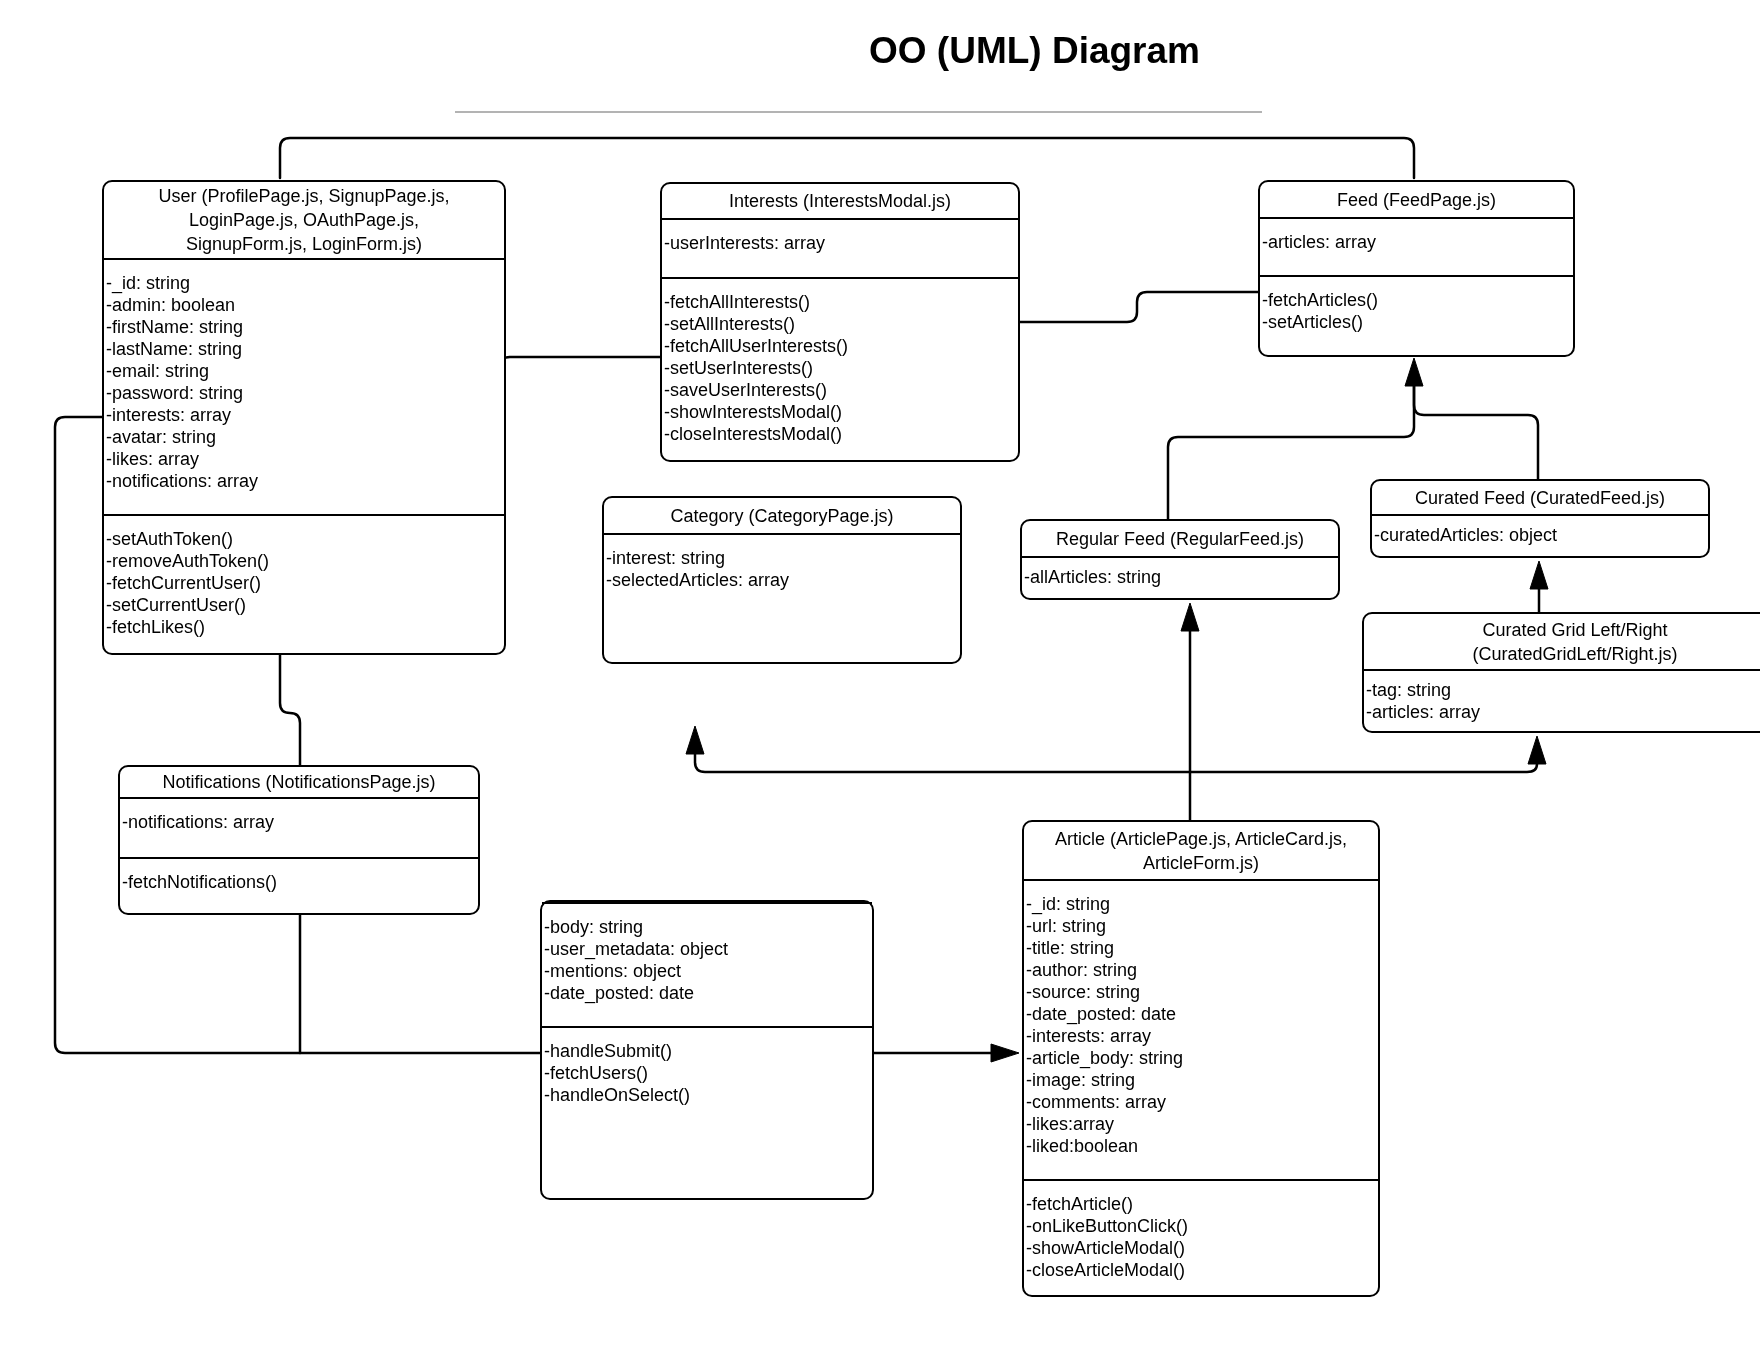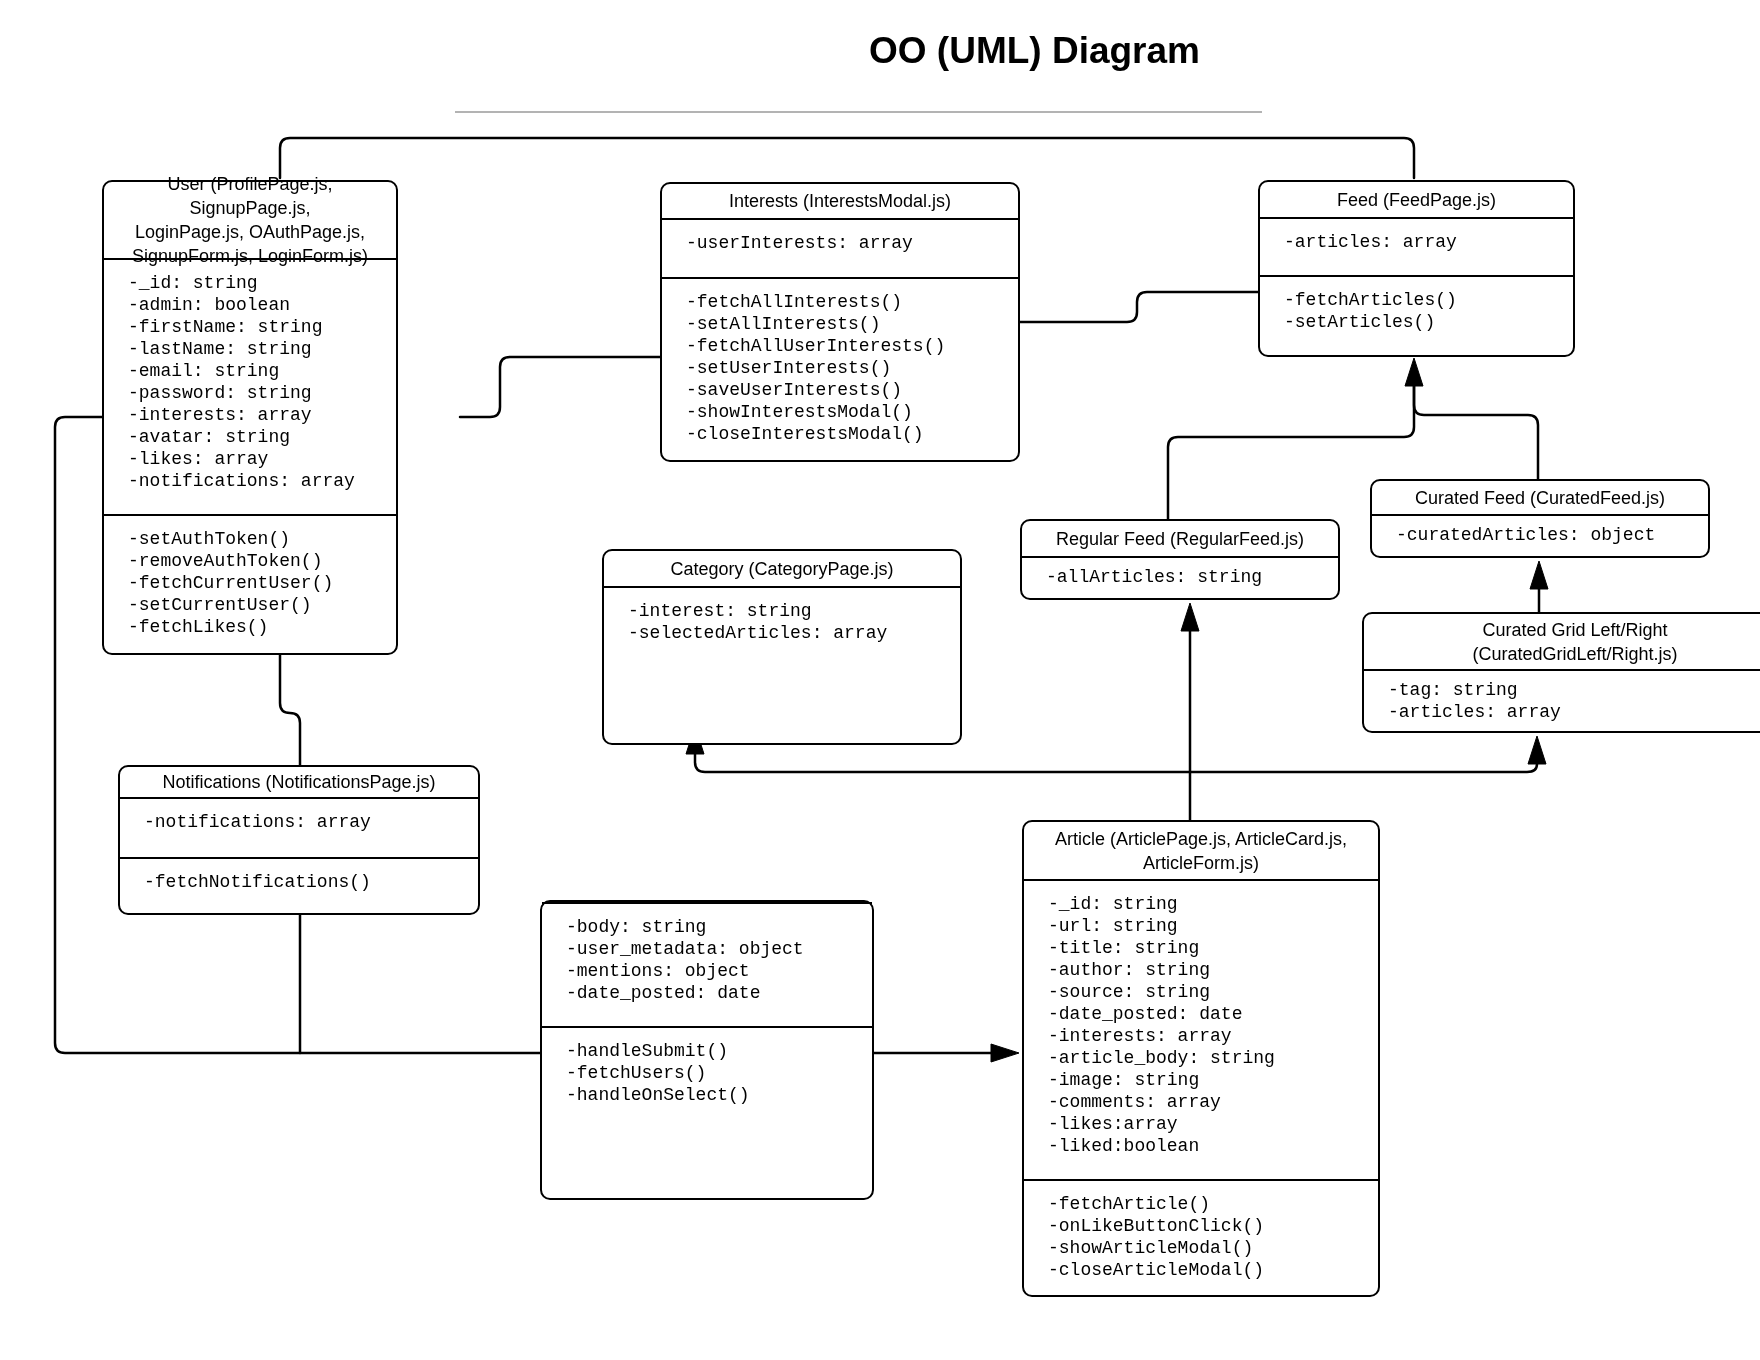--- a/index.html
+++ b/index.html
@@ -26,21 +26,21 @@
     background:#ffffff;border:2.5px solid #000;border-radius:10px;
     box-sizing:border-box;
   }
   .ttl{
     flex:none;display:flex;align-items:center;justify-content:center;
     text-align:center;font-size:18px;line-height:24px;white-space:pre-line;
     padding:2px 4px;box-sizing:border-box;
   }
   .sec{
     flex:none;border-top:2.5px solid #000;
-    padding:12px 10px 0 24px;box-sizing:border-box;overflow:hidden;font-family:Liberation Mono, monospace;
+    padding:12px 10px 0 2px;box-sizing:border-box;overflow:hidden;
   }
   .sec.grow{flex:1 1 auto;}
   .row{font-size:18px;line-height:22px;white-space:nowrap;}
 </style>
 </head>
 <body>
 
 <div id="diagram">
 
   <h1 class="page-title">OO (UML) Diagram</h1>
@@ -60,21 +60,21 @@
     <path d="M695 754 L695 762 Q695 772 705 772 L1527 772 Q1537 772 1537 764"></path>
     <polygon points="695,726 686,754 704,754"></polygon>
     <polygon points="1537,736 1528,764 1546,764"></polygon>
     <path d="M280 655 L280 703 Q280 713 290 713 Q300 713 300 723 L300 765"></path>
     <path d="M102 417 L65 417 Q55 417 55 427 L55 1043 Q55 1053 65 1053 L540 1053"></path>
     <path d="M300 915 L300 1053"></path>
     <path d="M874 1053 L993 1053"></path>
     <polygon points="1019,1053 991,1044 991,1062"></polygon>
   </svg>
 
-  <div class="box" style="left:102px;top:180px;width:296px;height:475px">
+  <div class="box" style="left:102px;top:180px;width:404px;height:475px">
     <div class="ttl" style="height:76px">User (ProfilePage.js, SignupPage.js,
 LoginPage.js, OAuthPage.js,
 SignupForm.js, LoginForm.js)</div>
     <div class="sec" style="height:256px">
         <div class="row">-_id: string</div>
         <div class="row">-admin: boolean</div>
         <div class="row">-firstName: string</div>
         <div class="row">-lastName: string</div>
         <div class="row">-email: string</div>
         <div class="row">-password: string</div>
@@ -135,21 +135,21 @@
 
   <div class="box" style="left:1362px;top:612px;width:426px;height:121px">
     <div class="ttl" style="height:55px">Curated Grid Left/Right
 (CuratedGridLeft/Right.js)</div>
     <div class="sec grow" style="padding-top:8px">
         <div class="row">-tag: string</div>
         <div class="row">-articles: array</div>
       </div>
   </div>
 
-  <div class="box" style="left:602px;top:549px;width:360px;height:196px">
+  <div class="box" style="left:602px;top:496px;width:360px;height:168px">
     <div class="ttl" style="height:35px">Category (CategoryPage.js)</div>
     <div class="sec" style="height:80px">
         <div class="row">-interest: string</div>
         <div class="row">-selectedArticles: array</div>
       </div>
   </div>
 
   <div class="box" style="left:118px;top:765px;width:362px;height:150px">
     <div class="ttl" style="height:30px">Notifications (NotificationsPage.js)</div>
     <div class="sec" style="height:60px">

